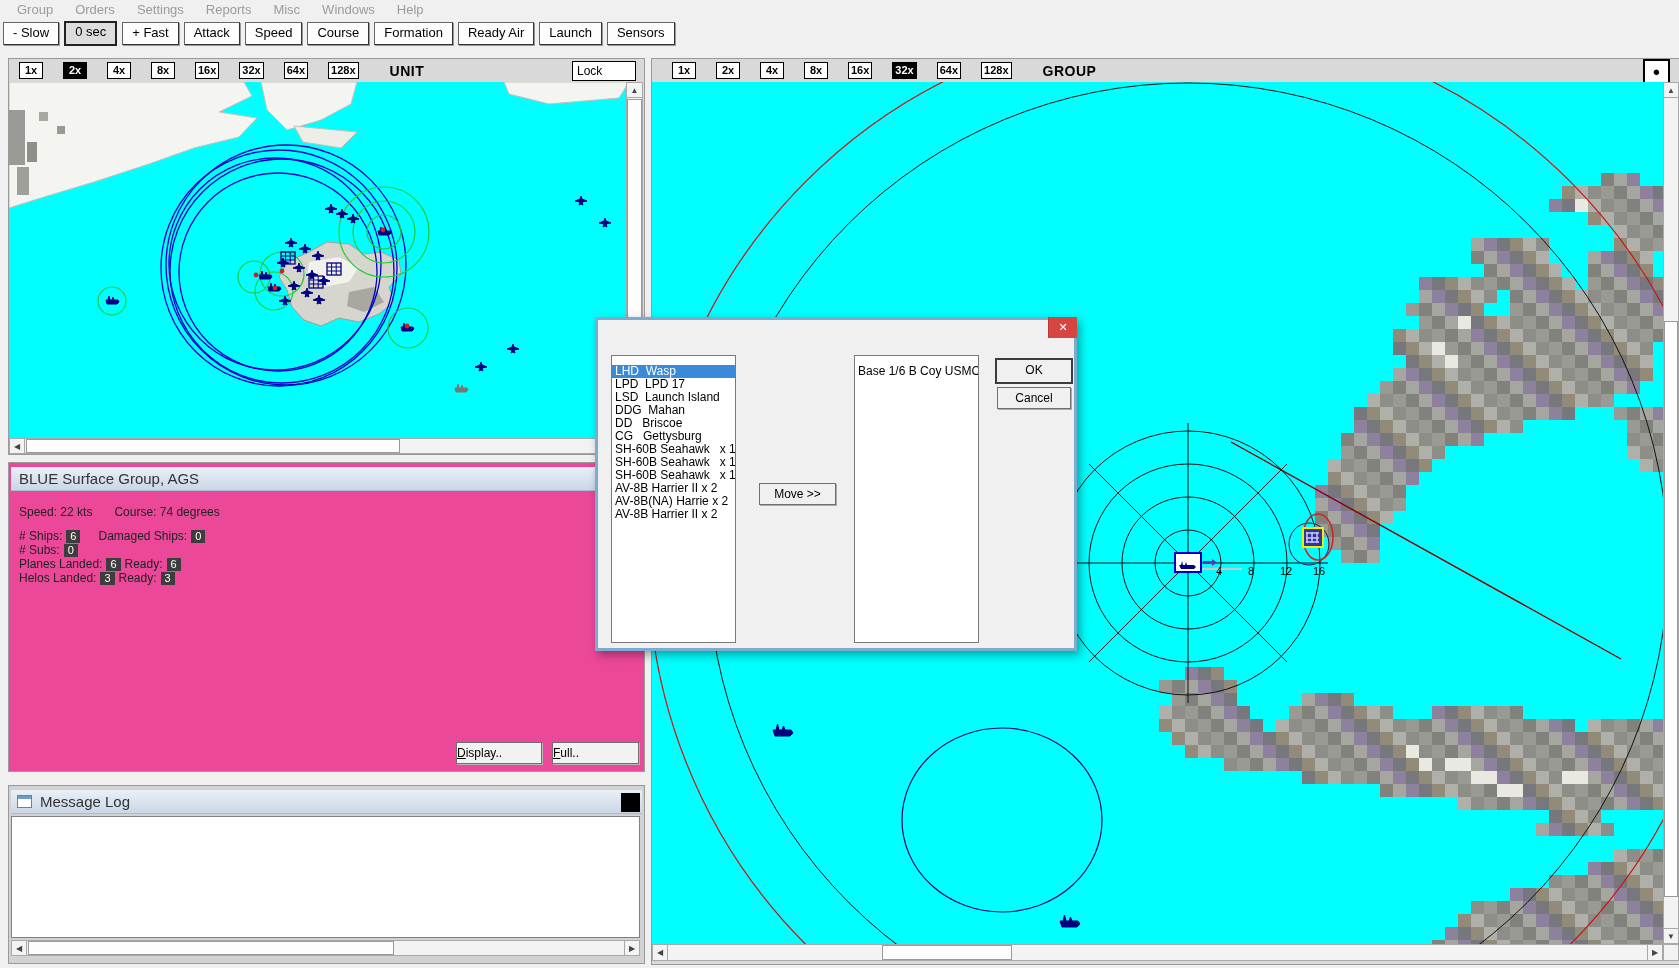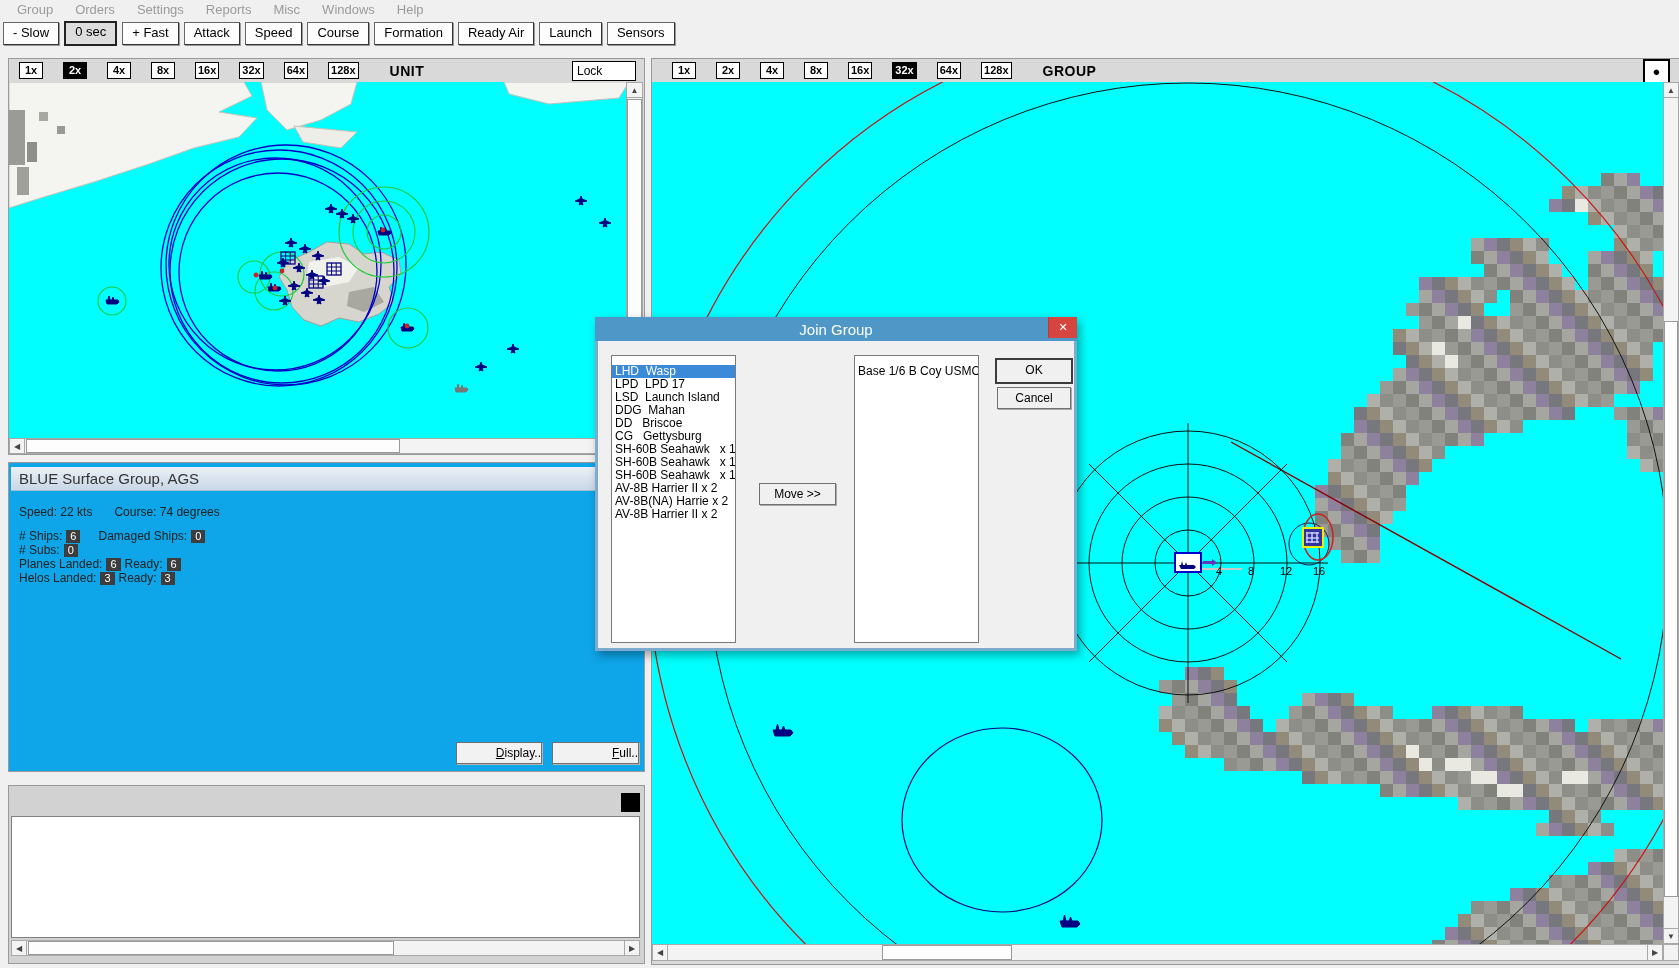--- a/index.html
+++ b/index.html
@@ -32,21 +32,21 @@
   .sb-btn{position:absolute;background:#f3f3f3;border:1px solid #a8a8a8;box-sizing:border-box;
           font-size:8px;color:#444;display:flex;align-items:center;justify-content:center}
   .sb-thumb{position:absolute;background:#fdfdfd;border:1px solid #9a9a9a;box-sizing:border-box}
   
   .strip-title{position:absolute;left:2px;right:2px;top:4px;height:23px;
      background:linear-gradient(#eaf0f7,#c9d7e6);border-bottom:1px solid #a9bcd2;
      color:#333;font-size:15px;display:flex;align-items:center;padding-left:8px}
   .info-line{position:absolute;display:flex;align-items:center;gap:4px;font-size:12px;color:#222}
   .badge{background:#3d3d3d;color:#fff;padding:0 4px;height:13px;line-height:13px;font-size:11px}
   .win-btn{position:absolute;background:#f2f2f2;border:1px solid #707070;
-           box-shadow:1px 1px 0 #b5b5b5;text-align:right;font-size:12px}
+           box-shadow:1px 1px 0 #b5b5b5;text-align:left;font-size:12px}
   .btn-ul::first-letter{text-decoration:underline}
   .blacksq{position:absolute;background:#000}
   .log-icon{width:13px;height:11px;background:#fff;border:1px solid #5b86ab;position:relative;margin:0 8px 0 6px}
   .log-icon::before{content:"";position:absolute;left:0;top:0;right:0;height:3px;background:#6f9dc2}
   
   .dialog{position:absolute;left:595px;top:317px;width:482px;height:334px;background:#f0f0f0;
           border:3px solid #7cabd0;box-shadow:3px 4px 9px rgba(0,0,0,.35);box-sizing:border-box;z-index:50}
   .dlg-title{position:absolute;left:-3px;top:-3px;right:-3px;height:24px;background:#4f97c7;
              color:#fff;font-size:15px;display:flex;align-items:center;justify-content:center}
   .dlg-close{position:absolute;top:-3px;right:-3px;width:28px;height:21px;background:#d64540;
@@ -199,21 +199,21 @@
     <div class="sb-btn" style="left:617px;top:23px;width:17px;height:16px">▲</div>
     <div class="sb-thumb" style="left:618px;top:40px;width:15px;height:300px"></div>
     <div class="sb-btn" style="left:617px;top:363px;width:17px;height:16px">▼</div>
 
     <div class="sb" style="left:0;top:379px;width:617px;height:16px"></div>
     <div class="sb-btn" style="left:0;top:379px;width:16px;height:16px">◀</div>
     <div class="sb-thumb" style="left:17px;top:380px;width:374px;height:14px"></div>
     <div class="sb-btn" style="left:601px;top:379px;width:16px;height:16px">▶</div>
   </div>
 
-  <div class="panel" style="left:8px;top:462px;width:635px;height:308px;background:#0ea5e9">
+  <div class="panel" style="left:8px;top:462px;width:635px;height:308px;background:#ec4899">
     <div class="strip-title">
       <span>BLUE Surface Group, AGS</span>
     </div>
     <div class="info-line" style="left:10px;top:42px">
       <span>Speed: 22 kts</span>
       <span style="width:14px"></span>
       <span>Course: 74 degrees</span>
     </div>
     <div class="info-line" style="left:10px;top:66px">
       <span># Ships:</span>
@@ -236,20 +236,24 @@
       <span>Helos Landed:</span>
       <span class="badge">3</span>
       <span>Ready:</span>
       <span class="badge">3</span>
     </div>
     <div class="win-btn btn-ul" style="left:447px;top:279px;width:84px;height:20px;line-height:20px">Display..</div>
     <div class="win-btn btn-ul" style="left:543px;top:279px;width:85px;height:20px;line-height:20px">Full..</div>
   </div>
 
   <div class="panel" style="left:8px;top:785px;width:635px;height:177px;background:#d2d2d2">
+    <div class="strip-title" style="padding-left:0">
+      <span class="log-icon"></span>
+      <span>Message Log</span>
+    </div>
     <div class="blacksq" style="left:612px;top:7px;width:19px;height:19px"></div>
     <div style="position:absolute;left:2px;top:30px;width:629px;height:122px;background:#fff;border:1px solid #808080;box-sizing:border-box"></div>
     <div class="sb" style="left:2px;top:154px;width:629px;height:16px"></div>
     <div class="sb-btn" style="left:2px;top:154px;width:16px;height:16px">◀</div>
     <div class="sb-thumb" style="left:19px;top:155px;width:366px;height:14px"></div>
     <div class="sb-btn" style="left:615px;top:154px;width:16px;height:16px">▶</div>
   </div>
 
   <div class="panel" style="left:651px;top:58px;width:1028px;height:905px">
     <div class="phead">
@@ -1070,23 +1074,20 @@
     <div class="sb-btn" style="left:1011px;top:869px;width:16px;height:16px">▼</div>
 
     <div class="sb" style="left:0;top:885px;width:1011px;height:17px"></div>
     <div class="sb-btn" style="left:0;top:885px;width:16px;height:17px">◀</div>
     <div class="sb-thumb" style="left:230px;top:886px;width:130px;height:15px"></div>
     <div class="sb-btn" style="left:995px;top:885px;width:16px;height:17px">▶</div>
     <div class="sb" style="left:1011px;top:885px;width:16px;height:17px"></div>
   </div>
 
   <div class="dialog">
-    <div class="dlg-title">
-      <span>Join Group</span>
-    </div>
     <div class="dlg-close">
       <span>✕</span>
     </div>
     <div class="listbox" style="left:13px;top:35px;width:125px;height:288px">
         <div class="dlg-item active">LHD  Wasp</div>
         <div class="dlg-item">LPD  LPD 17</div>
         <div class="dlg-item">LSD  Launch Island</div>
         <div class="dlg-item">DDG  Mahan</div>
         <div class="dlg-item">DD   Briscoe</div>
         <div class="dlg-item">CG   Gettysburg</div>

